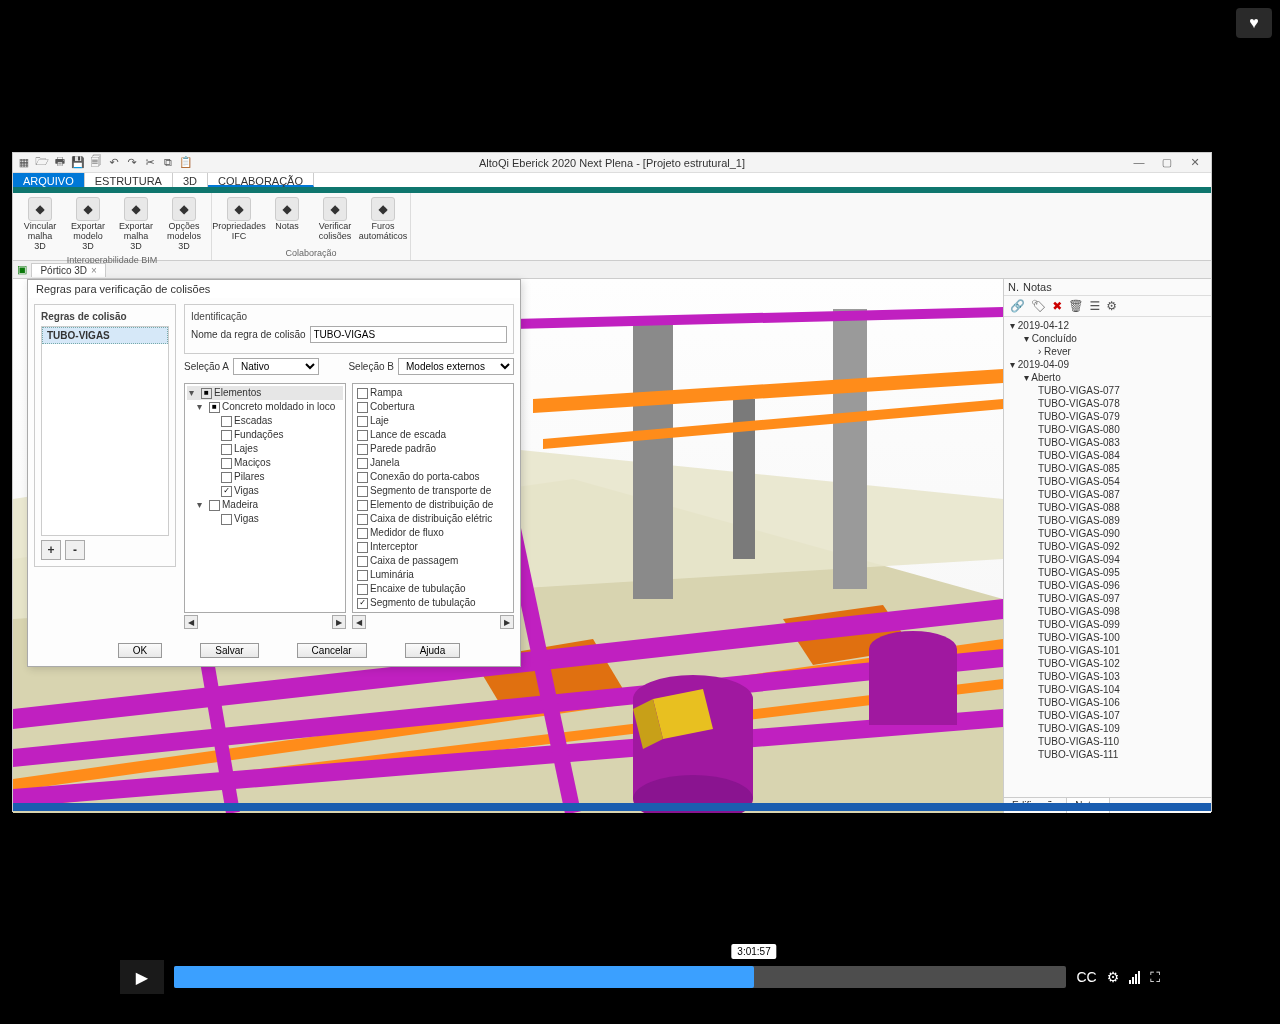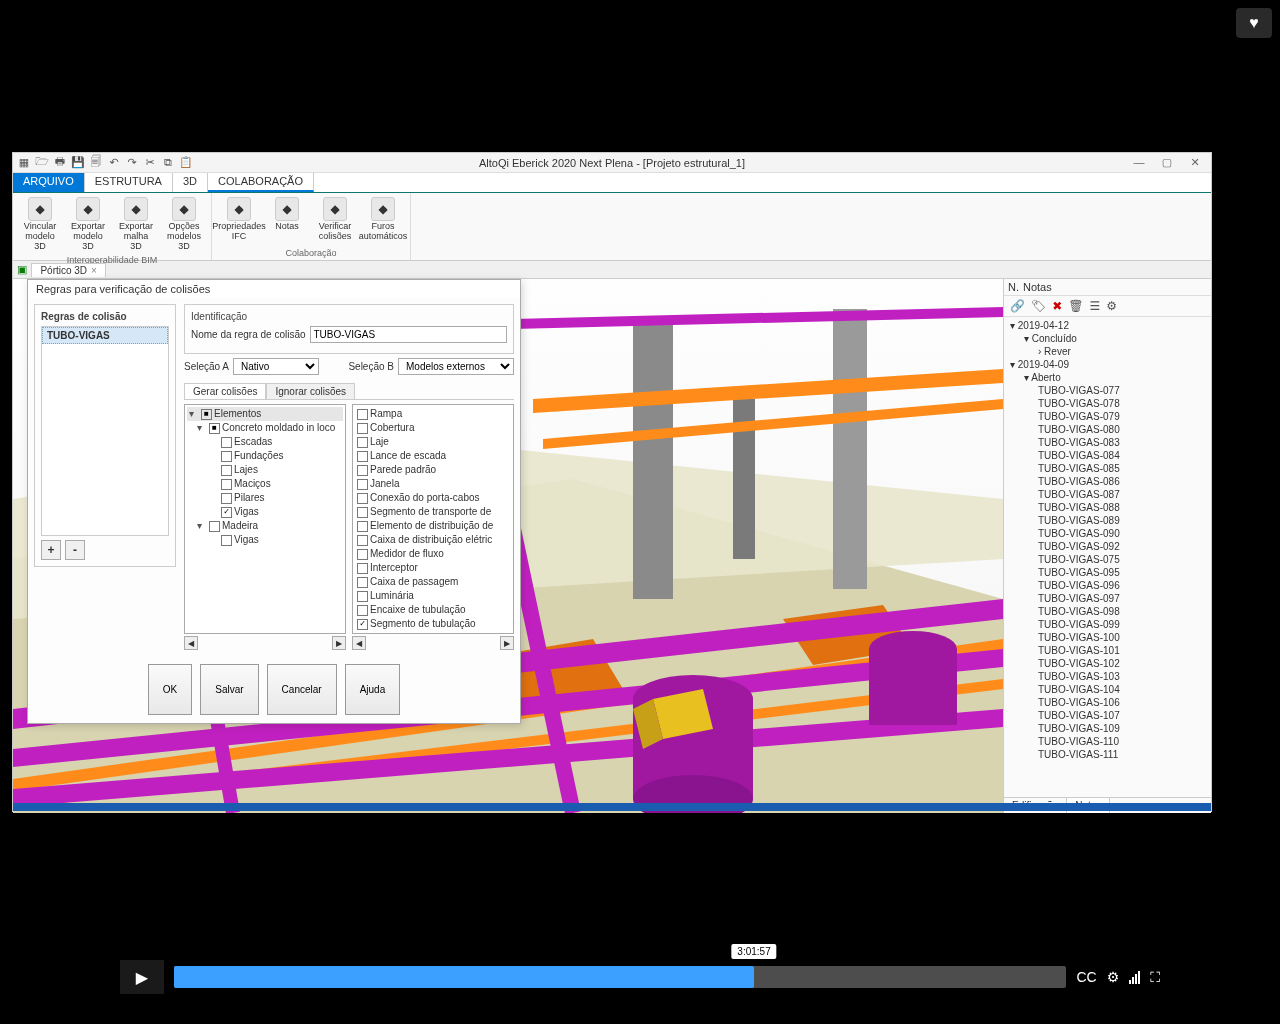--- a/index.html
+++ b/index.html
@@ -10,21 +10,21 @@
 
 .app-window { position: absolute; top: 152px; left: 12px; width: 1200px; height: 660px; background: #fff; font-size: 11px; color: #333; border: 1px solid #ccc; }
 
 .titlebar { height: 20px; display: flex; align-items: center; background: #f4f4f4; border-bottom: 1px solid #ddd; position: relative; }
 .titlebar-icons { display: flex; gap: 4px; padding: 0 4px; }
 .titlebar-icons span { width: 14px; height: 14px; display: inline-flex; align-items: center; justify-content: center; color: #555; font-size: 11px; }
 .titlebar-title { position: absolute; left: 50%; transform: translateX(-50%); font-size: 11px; color: #333; }
 .window-controls { margin-left: auto; display: flex; gap: 8px; padding-right: 6px; color: #666; }
 .window-controls span { width: 20px; text-align: center; cursor: pointer; }
 
-.menu-tabs { height: 20px; display: flex; background: #fff; border-bottom: 1px solid #0f766e; }
+.menu-tabs { height: 20px; display: flex; background: #fff; border-bottom: 6px solid #0f766e; }
 .menu-tab { padding: 2px 10px; font-size: 11px; border-right: 1px solid #ccc; cursor: pointer; }
 .menu-tab.file { background: #0078d7; color: #fff; }
 .menu-tab.active { background: #fff; border-bottom: 2px solid #0078d7; }
 
 .ribbon { height: 68px; background: #f9f9f9; border-bottom: 1px solid #ccc; display: flex; }
 .ribbon-group { display: flex; flex-direction: column; border-right: 1px solid #ddd; padding: 2px 4px; }
 .ribbon-items { flex: 1; display: flex; gap: 2px; }
 .ribbon-item { display: flex; flex-direction: column; align-items: center; justify-content: flex-start; padding: 2px 4px; cursor: pointer; width: 46px; }
 .ribbon-icon { width: 24px; height: 24px; background: #e8e8e8; border: 1px solid #ccc; border-radius: 3px; margin-bottom: 1px; display: flex; align-items: center; justify-content: center; font-size: 12px; }
 .ribbon-label { font-size: 9px; text-align: center; line-height: 1.1; color: #333; }
@@ -65,21 +65,21 @@
 .tree-row.header { background: #e6e6e6; font-weight: 500; }
 .tree-toggle { width: 10px; display: inline-block; color: #555; cursor: pointer; }
 .tree-check { width: 11px; height: 11px; border: 1px solid #777; display: inline-flex; align-items: center; justify-content: center; font-size: 8px; color: #000; }
 .indent-1 { padding-left: 10px; } .indent-2 { padding-left: 22px; }
 
 .tree-scroll-h { display: flex; margin-top: 2px; height: 14px; }
 .tree-scroll-h .spacer { flex: 1; }
 .tree-scroll-h .arrow { width: 14px; height: 14px; border: 1px solid #aaa; background: #eee; font-size: 8px; display: flex; align-items: center; justify-content: center; cursor: pointer; }
 
 .dialog-buttons { display: flex; justify-content: center; gap: 8px; padding: 8px; }
-.dlg-btn { padding: 19px 14px; border: 1px solid #999; background: linear-gradient(#fafafa,#e8e8e8); font-size: 10px; cursor: pointer; }
+.dlg-btn { padding: 1px 14px; border: 1px solid #999; background: linear-gradient(#fafafa,#e8e8e8); font-size: 10px; cursor: pointer; margin-left: 30px; }
 
 
 .viewport { flex: 1; position: relative; overflow: hidden; background: linear-gradient(#fefefe,#f4f4f4); }
 .viewport svg { position: absolute; top: 0; left: 0; }
 
 
 .notes-panel { width: 208px; border-left: 1px solid #ccc; display: flex; flex-direction: column; background: #fafafa; }
 .notes-header { display: flex; align-items: center; padding: 2px 4px; border-bottom: 1px solid #ddd; font-size: 11px; gap: 4px; }
 .notes-toolbar { display: flex; gap: 6px; padding: 3px 6px; border-bottom: 1px solid #ddd; align-items: center; }
 .notes-toolbar span { font-size: 12px; cursor: pointer; color: #555; }
@@ -136,21 +136,21 @@
       <div class="menu-tab">ESTRUTURA</div>
       <div class="menu-tab">3D</div>
       <div class="menu-tab active">COLABORAÇÃO</div>
     </div>
 
     <div class="ribbon" id="ribbon">
         <div class="ribbon-group">
           <div class="ribbon-items">
             <div class="ribbon-item">
               <div class="ribbon-icon">◆</div>
-              <div class="ribbon-label">Vincular modelo 3D</div>
+              <div class="ribbon-label">Vincular malha 3D</div>
             </div>
             <div class="ribbon-item">
               <div class="ribbon-icon">◆</div>
               <div class="ribbon-label">Exportar modelo 3D</div>
             </div>
             <div class="ribbon-item">
               <div class="ribbon-icon">◆</div>
               <div class="ribbon-label">Exportar malha 3D</div>
             </div>
             <div class="ribbon-item">
@@ -249,27 +249,27 @@
             <div class="note-row" style="padding-left: 32px;">› Rever</div>
             <div class="note-row" style="padding-left: 4px;">▾ 2019-04-09</div>
             <div class="note-row" style="padding-left: 18px;">▾ Aberto</div>
             <div class="note-row" style="padding-left: 32px;">TUBO-VIGAS-077</div>
             <div class="note-row" style="padding-left: 32px;">TUBO-VIGAS-078</div>
             <div class="note-row" style="padding-left: 32px;">TUBO-VIGAS-079</div>
             <div class="note-row" style="padding-left: 32px;">TUBO-VIGAS-080</div>
             <div class="note-row" style="padding-left: 32px;">TUBO-VIGAS-083</div>
             <div class="note-row" style="padding-left: 32px;">TUBO-VIGAS-084</div>
             <div class="note-row" style="padding-left: 32px;">TUBO-VIGAS-085</div>
-            <div class="note-row" style="padding-left: 32px;">TUBO-VIGAS-086</div>
+            <div class="note-row" style="padding-left: 32px;">TUBO-VIGAS-054</div>
             <div class="note-row" style="padding-left: 32px;">TUBO-VIGAS-087</div>
             <div class="note-row" style="padding-left: 32px;">TUBO-VIGAS-088</div>
             <div class="note-row" style="padding-left: 32px;">TUBO-VIGAS-089</div>
             <div class="note-row" style="padding-left: 32px;">TUBO-VIGAS-090</div>
             <div class="note-row" style="padding-left: 32px;">TUBO-VIGAS-092</div>
-            <div class="note-row" style="padding-left: 32px;">TUBO-VIGAS-075</div>
+            <div class="note-row" style="padding-left: 32px;">TUBO-VIGAS-094</div>
             <div class="note-row" style="padding-left: 32px;">TUBO-VIGAS-095</div>
             <div class="note-row" style="padding-left: 32px;">TUBO-VIGAS-096</div>
             <div class="note-row" style="padding-left: 32px;">TUBO-VIGAS-097</div>
             <div class="note-row" style="padding-left: 32px;">TUBO-VIGAS-098</div>
             <div class="note-row" style="padding-left: 32px;">TUBO-VIGAS-099</div>
             <div class="note-row" style="padding-left: 32px;">TUBO-VIGAS-100</div>
             <div class="note-row" style="padding-left: 32px;">TUBO-VIGAS-101</div>
             <div class="note-row" style="padding-left: 32px;">TUBO-VIGAS-102</div>
             <div class="note-row" style="padding-left: 32px;">TUBO-VIGAS-103</div>
             <div class="note-row" style="padding-left: 32px;">TUBO-VIGAS-104</div>
@@ -310,24 +310,20 @@
                 <span class="form-label">Nome da regra de colisão</span>
                 <input class="form-input" value="TUBO-VIGAS" style="">
               </div>
             </div>
             <div class="form-row">
               <span class="form-label">Seleção A</span>
               <select class="form-select" style="width:86px;"><option>Nativo</option></select>
               <span style="flex:1"></span>
               <span class="form-label">Seleção B</span>
               <select class="form-select" style="width:116px;"><option>Modelos externos</option></select>
-            </div>
-            <div class="sub-tabs">
-              <div class="sub-tab active">Gerar colisões</div>
-              <div class="sub-tab">Ignorar colisões</div>
             </div>
             <div class="tree-panels">
               <div style="flex:1;display:flex;flex-direction:column;">
                 <div class="tree-box" id="tree-a">
                     <div class="tree-row header">
                       <span class="tree-toggle">▾</span>
                       <span class="tree-check">■</span> 
                       <span>Elementos</span>
                     </div>
                     <div class="tree-row indent-1"><span class="tree-toggle">▾</span><span class="tree-check">■</span> Concreto moldado in loco</div>

